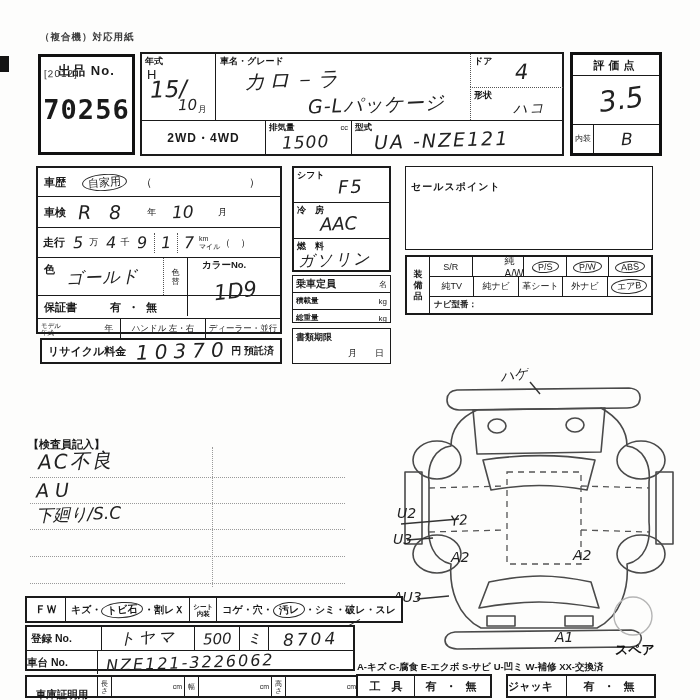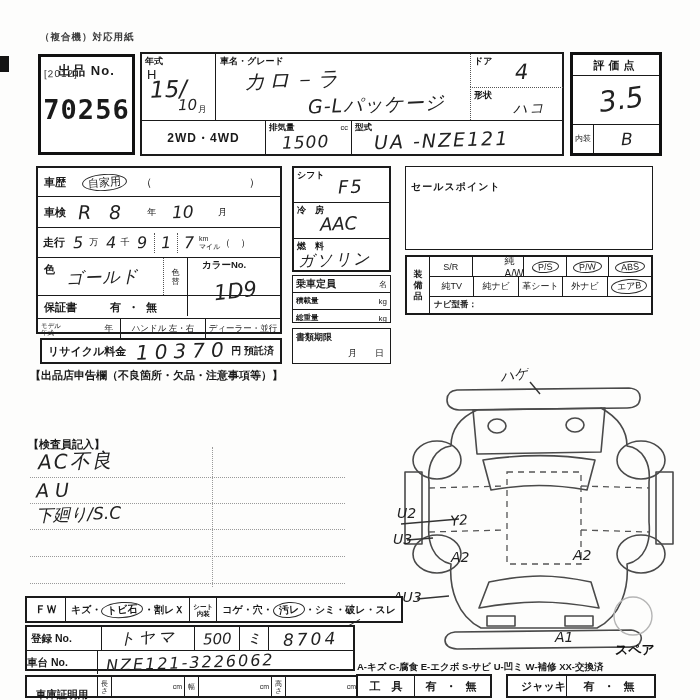--- a/index.html
+++ b/index.html
@@ -155,21 +155,20 @@
         <span style="font-size:8.5px;">ディーラー・並行</span>
       </div>
     </div>
   </div>
 
   <div class="abs bx row" style="left:40px;top:338px;width:242px;height:26px;border-width:2px;padding:0 6px;">
     <span class="blbl" style="font-size:11px;">リサイクル料金</span>
     <span class="hw" style="font-size:20px;letter-spacing:6px;margin-left:10px;">10370</span>
     <span style="font-size:10px;font-weight:bold;margin-left:auto;">円 預託済</span>
   </div>
-  <div class="abs blbl" style="left:30px;top:368px;font-size:11px;">【出品店申告欄（不良箇所・欠品・注意事項等）】</div>
 
   <div class="abs bx" style="left:292px;top:166px;width:99px;height:106px;border-width:2px;">
     <div style="position:relative;height:34px;">
       <span class="lbl blbl" style="position:absolute;left:3px;top:1px;">シフト</span>
       <span class="hw" style="position:absolute;left:44px;top:8px;font-size:18px;letter-spacing:2px;">F5</span>
     </div>
     <div style="position:relative;height:35px;border-top:1.5px solid #1a1a1a;">
       <span class="lbl blbl" style="position:absolute;left:3px;top:1px;">冷　房</span>
       <span class="hw" style="position:absolute;left:26px;top:10px;font-size:18px;">AAC</span>
     </div>
@@ -392,21 +391,21 @@
 
   <div class="abs bx row" style="left:356px;top:674px;width:136px;height:24px;border-width:2px;">
     <div class="row cellsep" style="width:56px;height:100%;justify-content:center;">
       <span style="font-size:11px;font-weight:bold;">工　具</span>
     </div>
     <div class="row" style="flex:1;height:100%;justify-content:center;">
       <span style="font-size:11px;font-weight:bold;letter-spacing:3px;">有 ・ 無</span>
     </div>
   </div>
   <div class="abs bx row" style="left:506px;top:674px;width:150px;height:24px;border-width:2px;">
-    <div class="row cellsep" style="width:58px;height:100%;justify-content:flex-end;font-family:Liberation Mono, monospace;">
+    <div class="row cellsep" style="width:58px;height:100%;justify-content:flex-start;font-family:Liberation Mono, monospace;">
       <span style="font-size:11px;font-weight:bold;">ジャッキ</span>
     </div>
     <div class="row" style="flex:1;height:100%;justify-content:center;">
       <span style="font-size:11px;font-weight:bold;letter-spacing:3px;">有 ・ 無</span>
     </div>
   </div>
 
 </div>
 
 </body></html>

